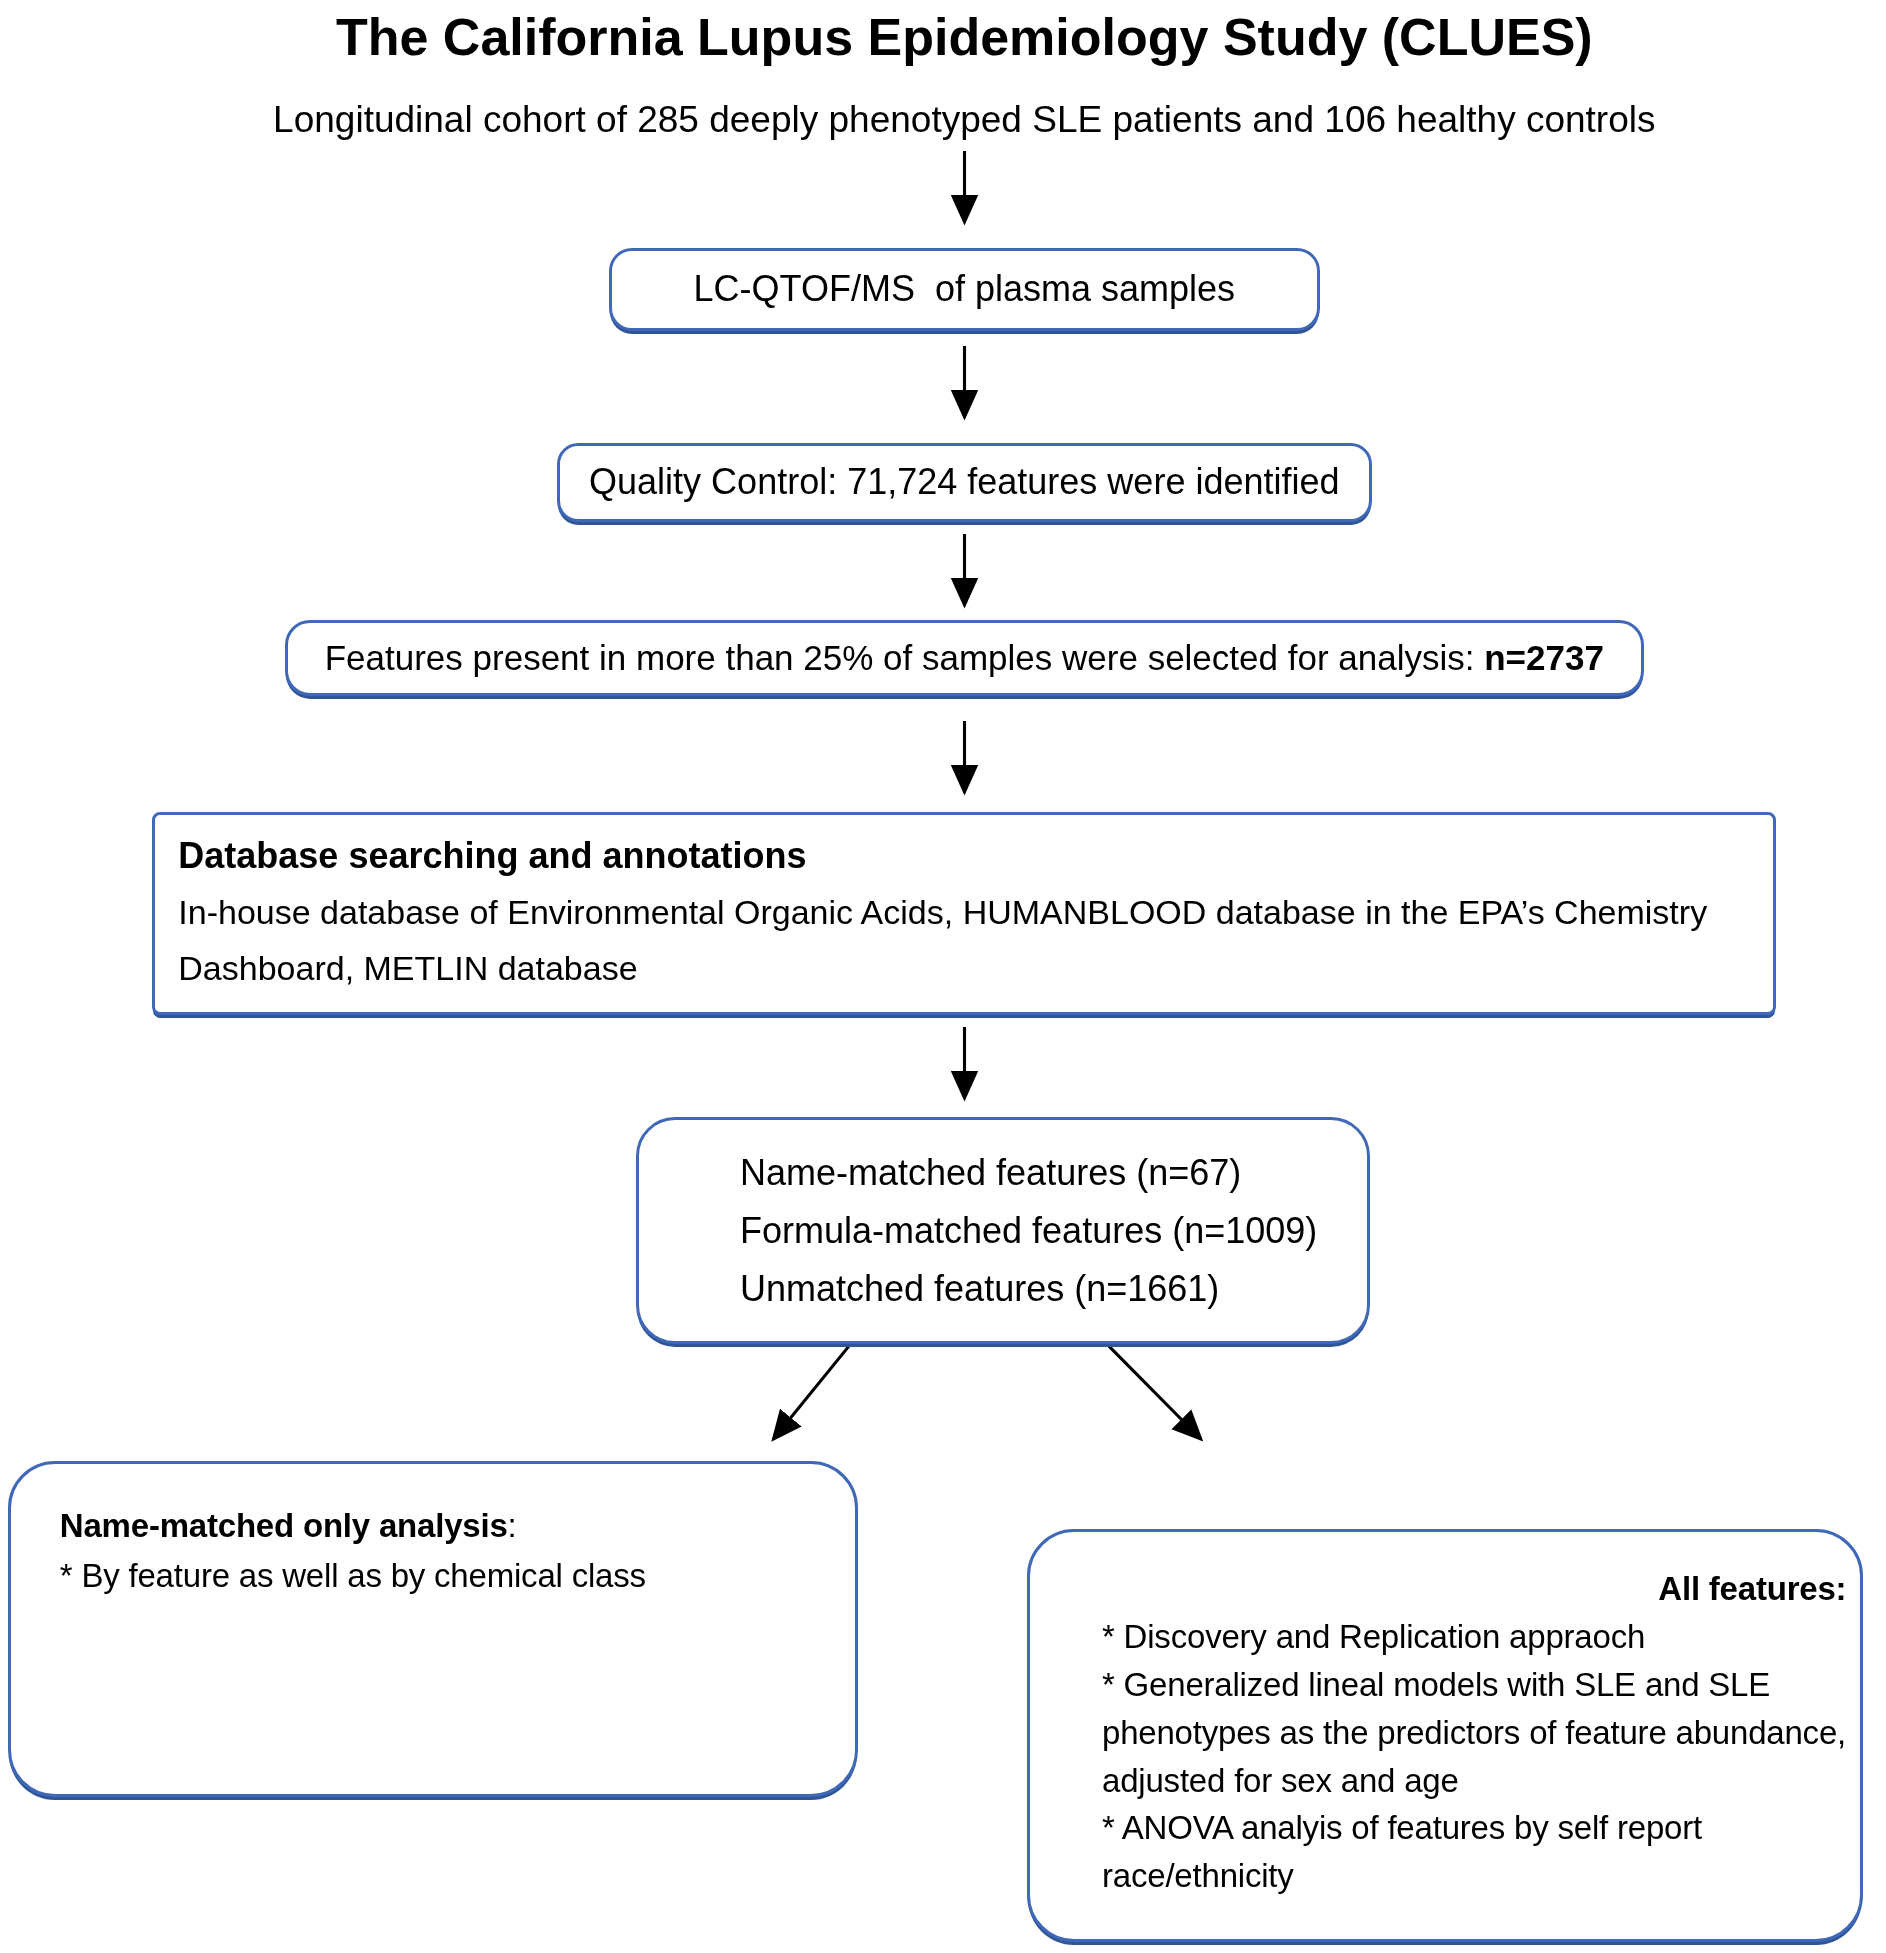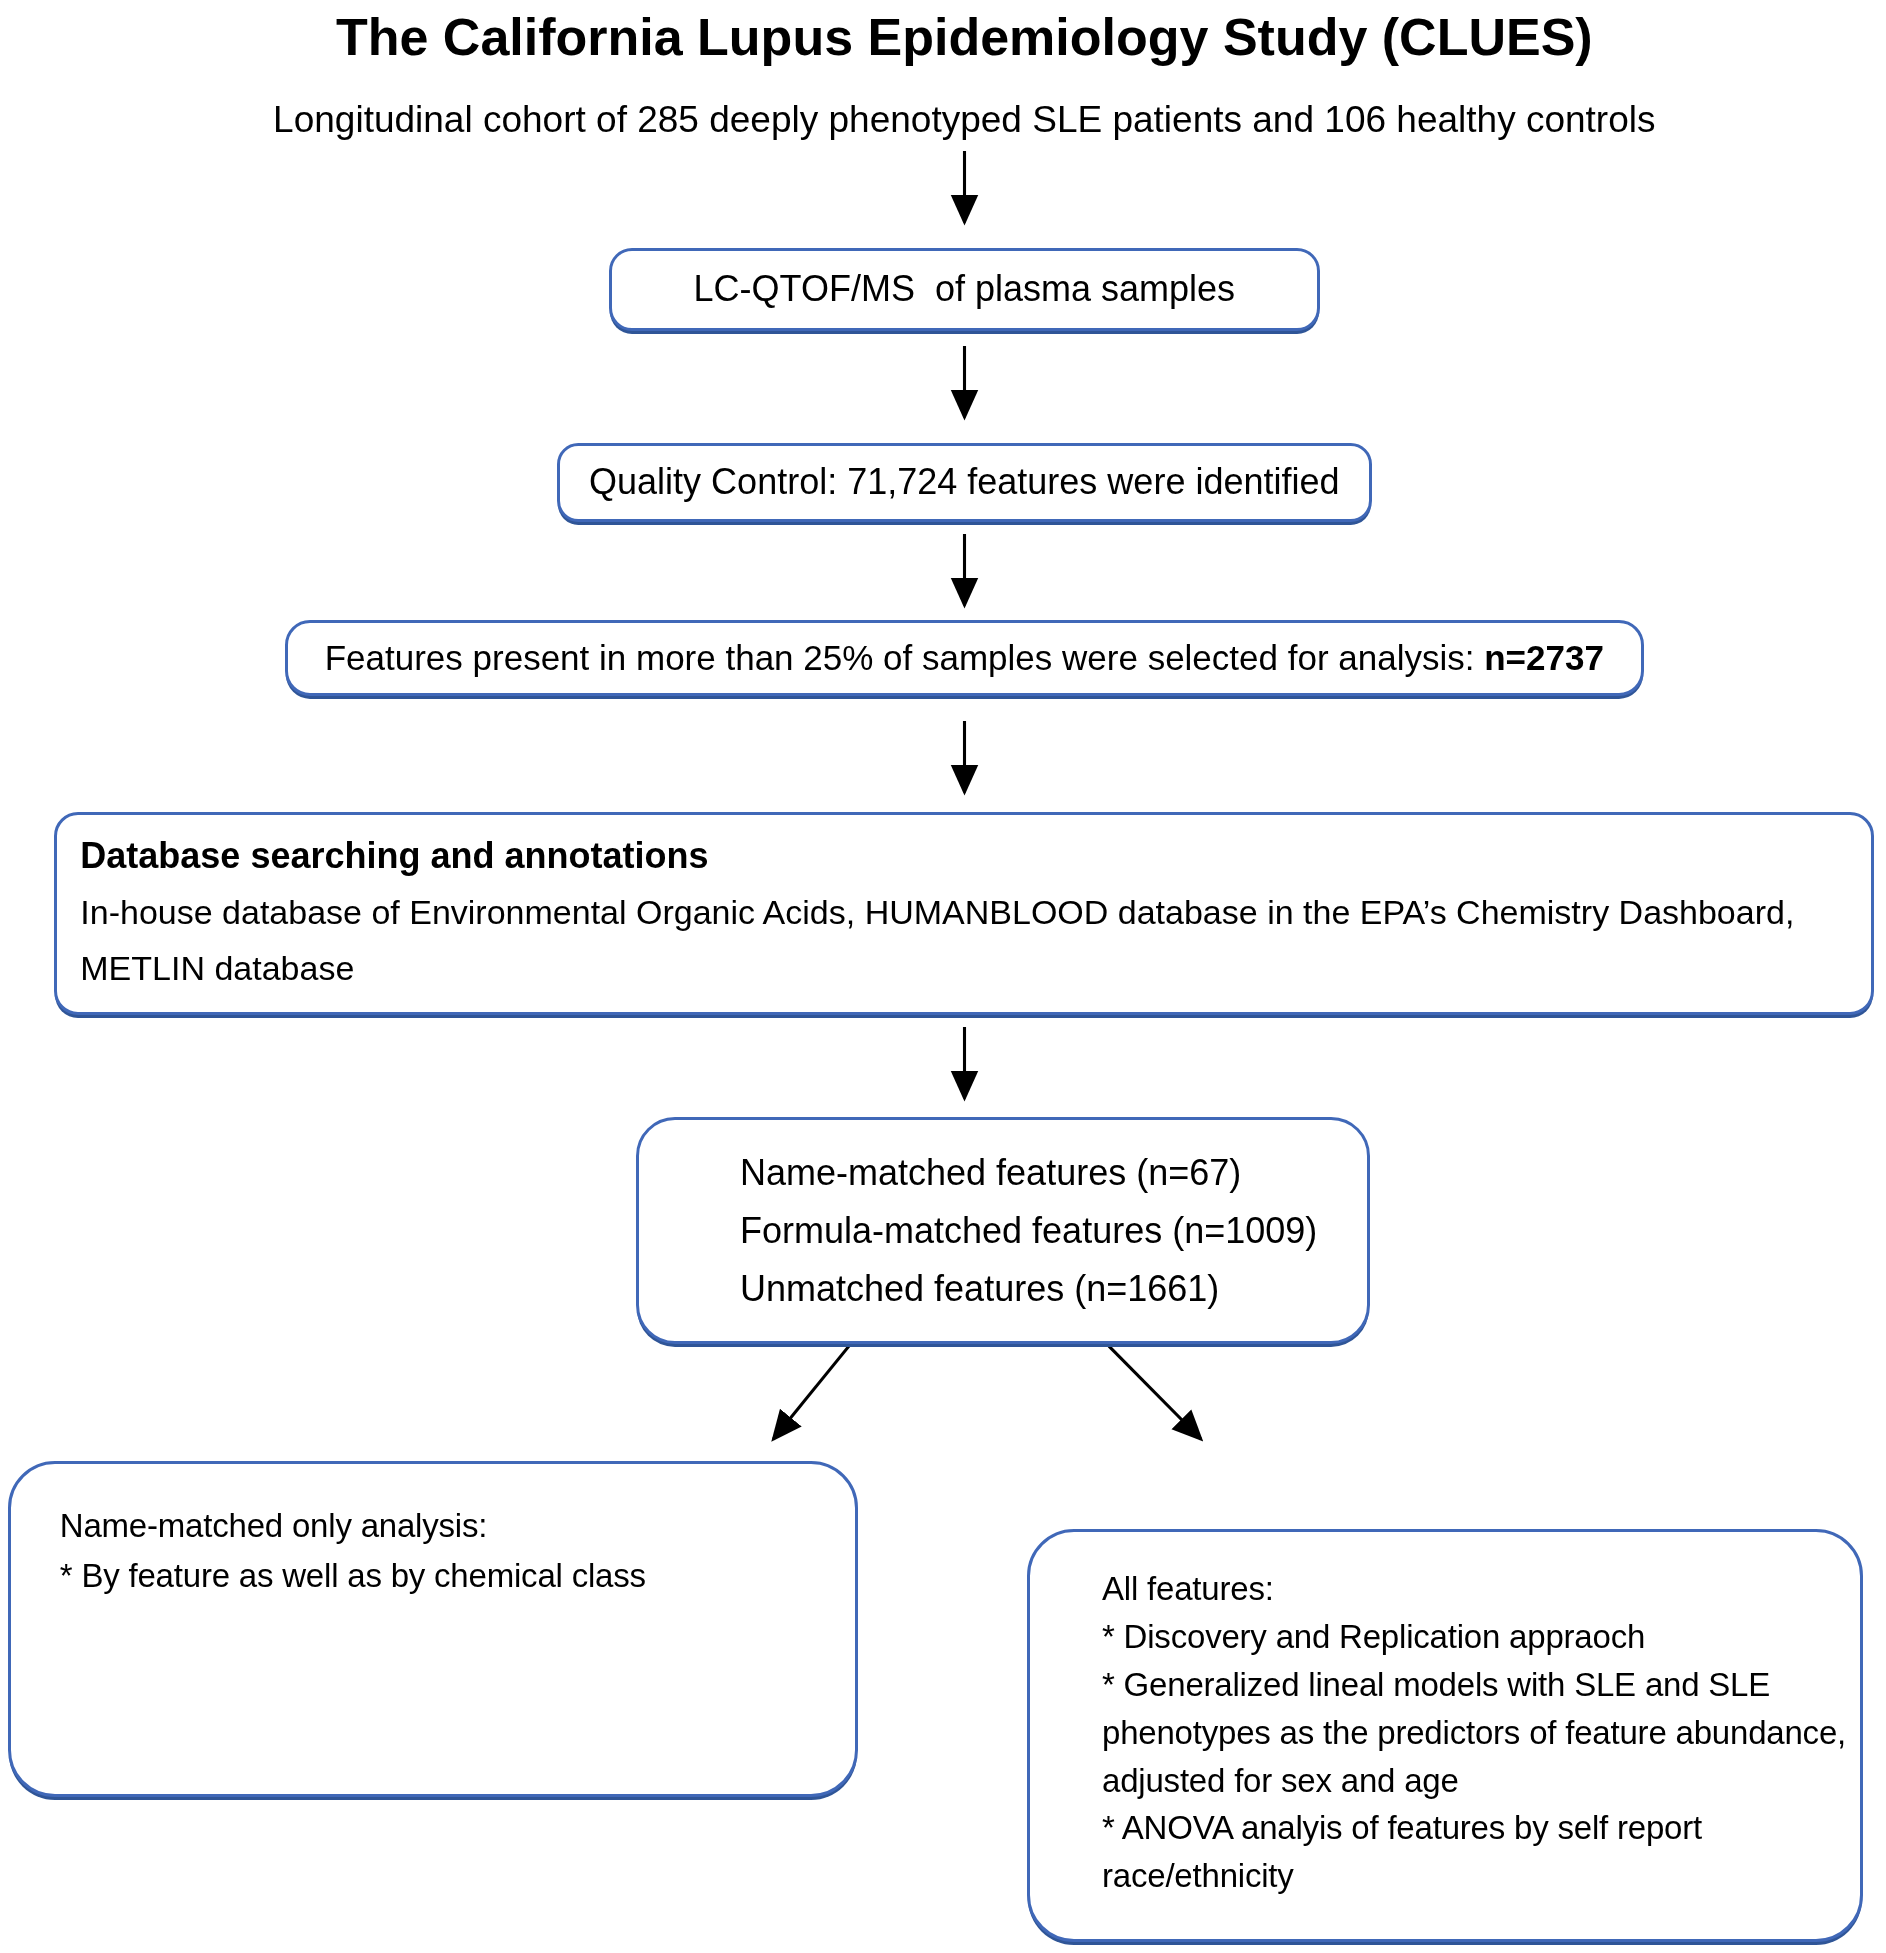--- a/index.html
+++ b/index.html
@@ -34,22 +34,22 @@
     background:var(--c-bg);
     text-align:left;
     font-size:36px;
     flex:none;
   }
   .box1{margin-top:13.6px;border-radius:23px;padding:17.5px 82px;white-space:nowrap;}
   .box2{margin-top:13.6px;border-radius:21.3px;padding:15.5px 29px;white-space:nowrap;}
   .box3{margin-top:3.9px;border-radius:25px;padding:15px 37px;white-space:nowrap;font-size:35px;}
   .box3 b{font-weight:bold;}
   .box4{
-    margin-top:7.8px;border-radius:24px;padding:11.6px 23px 15.5px;
-    width:1820px;
+    margin-top:7.8px;border-radius:8px;padding:11.6px 23px 15.5px;
+    width:1624px;
   }
   .box4-heading{font-weight:bold;font-size:36px;line-height:1.6;}
   .box4-body{font-size:34px;line-height:1.65;}
   .box5{
     margin-top:7.8px;border-radius:39px;
     width:734px;padding:24px 29px 24px 101px;
     text-align:left;line-height:1.6;
     position:relative;left:60px;
   }
   .varrow{flex:none;display:block;}
@@ -65,21 +65,21 @@
   .endbox{
     position:absolute;
     border:3.9px solid var(--c-border);
     box-shadow:0 3.9px 0 -1px var(--c-shadow);
     background:var(--c-bg);
     border-radius:47px;
     font-size:33px;
     letter-spacing:-0.2px;
     text-align:left;
   }
-  .endbox .heading{font-weight:normal;}
+  .endbox .heading{font-weight:bold;text-align:right;}
   .left-box{
     left:7.8px;top:5.8px;width:850px;min-height:336px;
     padding:37px 11.6px 23px 49px;
     line-height:1.5;
   }
   .right-box{
     left:1027px;top:74px;width:836px;min-height:413px;
     padding:33px 13.6px 17.5px 72px;
     line-height:1.45;
   }

